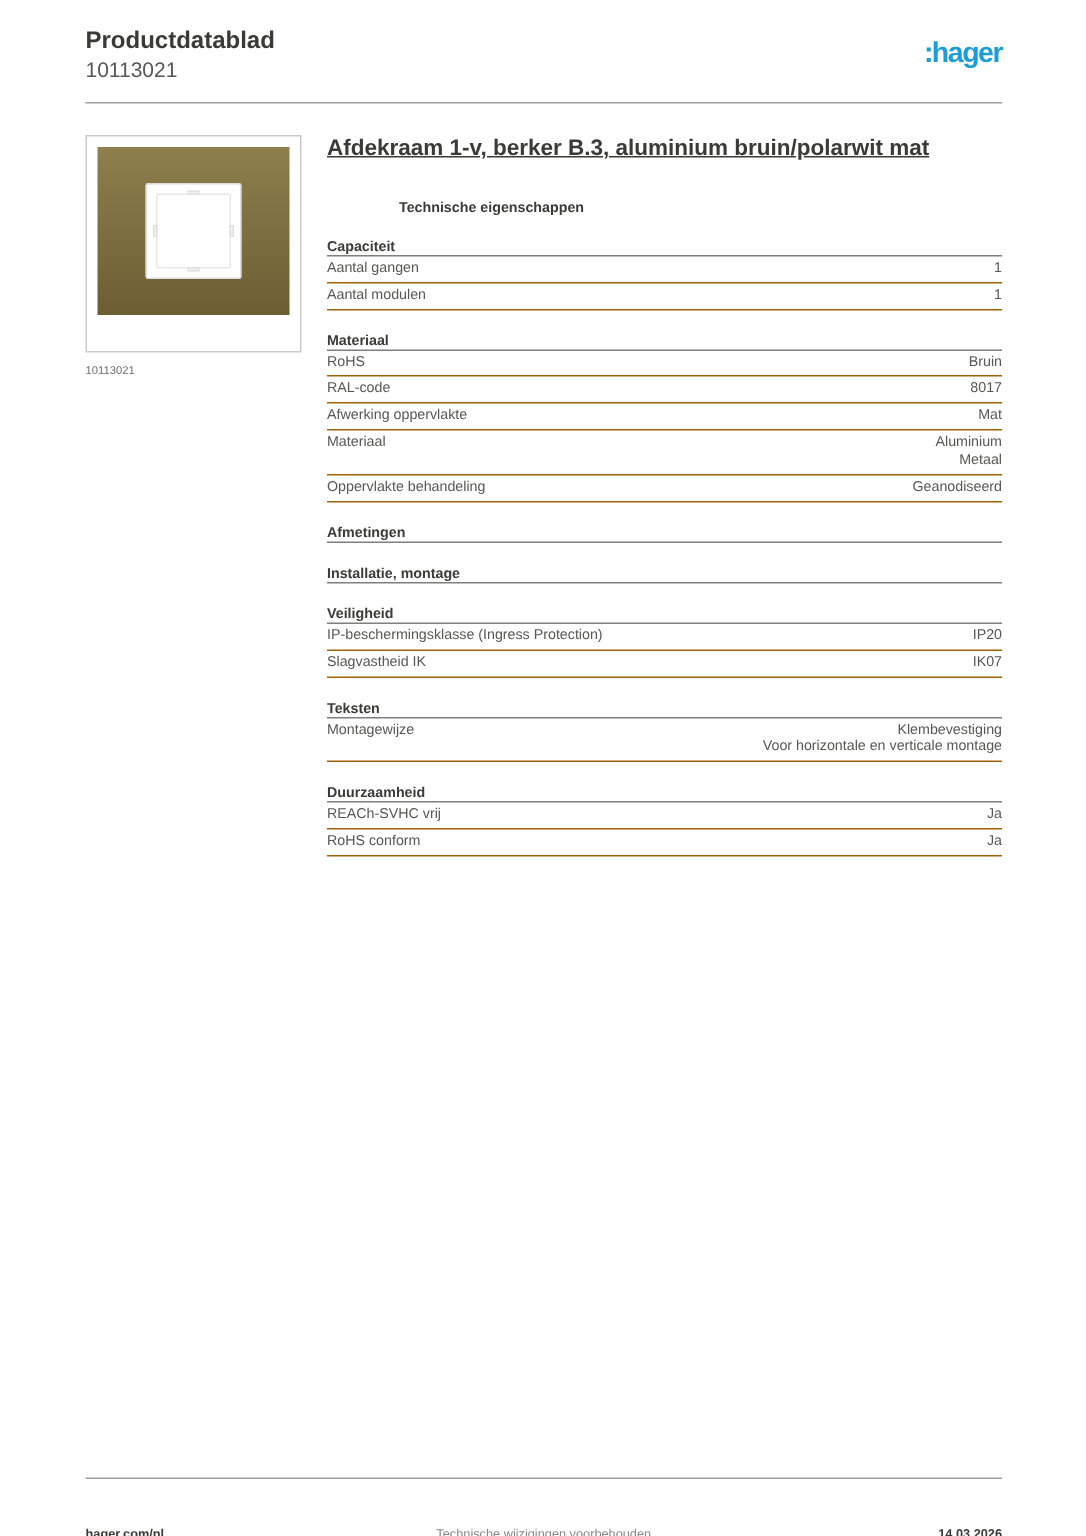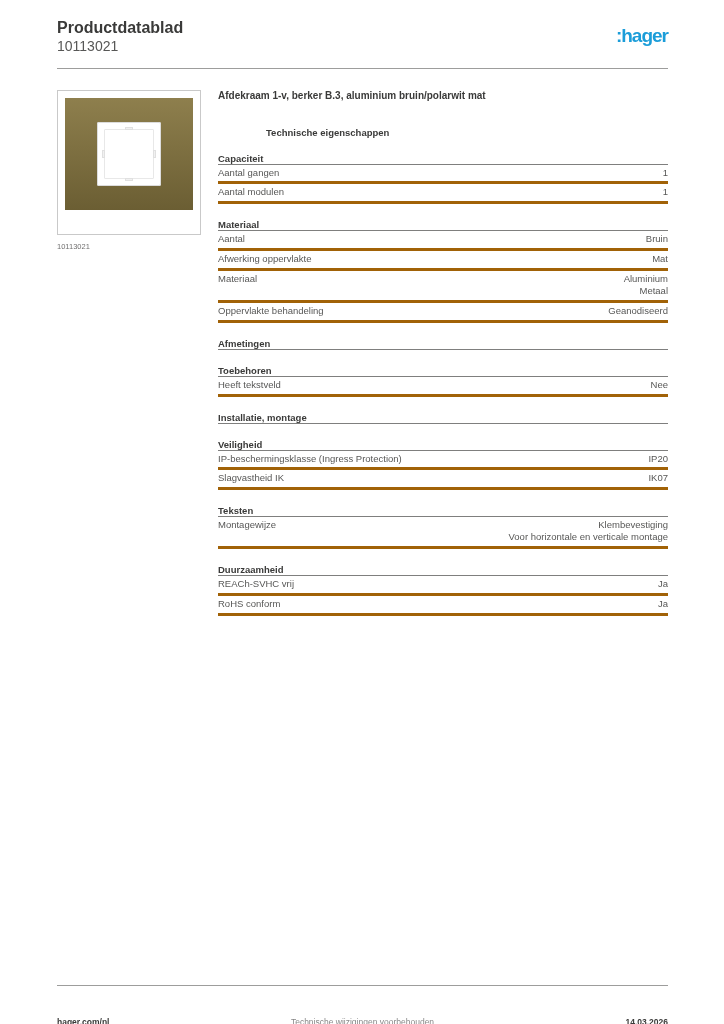--- a/index.html
+++ b/index.html
@@ -27,29 +27,29 @@
                  box-shadow:inset 0 0 0 1px #dcdcdc; }
   .inner-opening { position:absolute; left:7px; top:7px; right:7px; bottom:7px;
                    background:#ffffff; border:1px solid #e8e8e8; border-radius:1px; }
   .notch { position:absolute; background:#f1f1f1; border:1px solid #e0e0e0; }
   .notch.top    { left:50%; top:5px;  width:8px; height:3px; transform:translateX(-50%); }
   .notch.bottom { left:50%; bottom:5px; width:8px; height:3px; transform:translateX(-50%); }
   .notch.left   { top:50%; left:5px; width:3px; height:8px; transform:translateY(-50%); }
   .notch.right  { top:50%; right:5px; width:3px; height:8px; transform:translateY(-50%); }
   .image-caption { margin-top:7px; font-size:7.5px; color:#706f6f; }
   .right-col { flex:1; }
-  .product-title { font-size:10px; font-weight:bold; color:#3a3a39; line-height:1.25; }
+  .product-title { font-size:15px; font-weight:bold; color:#3a3a39; line-height:1.25;text-decoration:underline; }
   .tech-heading { margin-top:24px; font-size:9.5px; font-weight:bold; color:#3a3a39;margin-left:48px; }
   
   .section { margin-top:13px; }
   .section-title { font-size:9.5px; font-weight:bold; color:#3a3a39;
                    padding:2px 0 0; border-bottom:1px solid #7f7f7e; }
   .spec-row { display:flex; justify-content:space-between; align-items:flex-start;
               font-size:9.5px; color:#575756; padding:2px 0 3px;
-              border-bottom:3px solid #a16207; line-height:1.25; }
+              border-bottom:1px solid #a16207; line-height:1.25; }
   .spec-label { text-align:left; white-space:nowrap; }
   .spec-value { text-align:right; margin-left:12px; }
   
   .footer-divider { position:absolute; left:57px; right:56px; top:985px;
                     border-top:1px solid #9d9d9c; }
   .footer { position:absolute; left:57px; right:56px; top:1017px;
             display:flex; justify-content:space-between; align-items:baseline;
             font-size:8.5px; color:#3a3a39; }
   .footer-left  { font-weight:bold; }
   .footer-center{ color:#878787; position:absolute; left:0; right:0; text-align:center; }
@@ -104,26 +104,32 @@
                   <div>1</div>
                 </span>
   </div>
 </div>
   </div>
 
   <div class="section">
     <div class="section-title">Materiaal</div>
     <div>
   <div class="spec-row">
-    <span class="spec-label">Aantal</span>
+    <span class="spec-label">RoHS</span>
     <span class="spec-value">
                   <div>Bruin</div>
                 </span>
   </div>
 
+  <div class="spec-row">
+    <span class="spec-label">RAL-code</span>
+    <span class="spec-value">
+                  <div>8017</div>
+                </span>
+  </div>
 
   <div class="spec-row">
     <span class="spec-label">Afwerking oppervlakte</span>
     <span class="spec-value">
                   <div>Mat</div>
                 </span>
   </div>
 
   <div class="spec-row">
     <span class="spec-label">Materiaal</span>
@@ -139,31 +145,20 @@
                   <div>Geanodiseerd</div>
                 </span>
   </div>
 </div>
   </div>
 
   <div class="section">
     <div class="section-title">Afmetingen</div>
   </div>
 
-  <div class="section">
-    <div class="section-title">Toebehoren</div>
-    <div>
-  <div class="spec-row">
-    <span class="spec-label">Heeft tekstveld</span>
-    <span class="spec-value">
-                  <div>Nee</div>
-                </span>
-  </div>
-</div>
-  </div>
 
   <div class="section">
     <div class="section-title">Installatie, montage</div>
   </div>
 
   <div class="section">
     <div class="section-title">Veiligheid</div>
     <div>
   <div class="spec-row">
     <span class="spec-label">IP-beschermingsklasse (Ingress Protection)</span>

